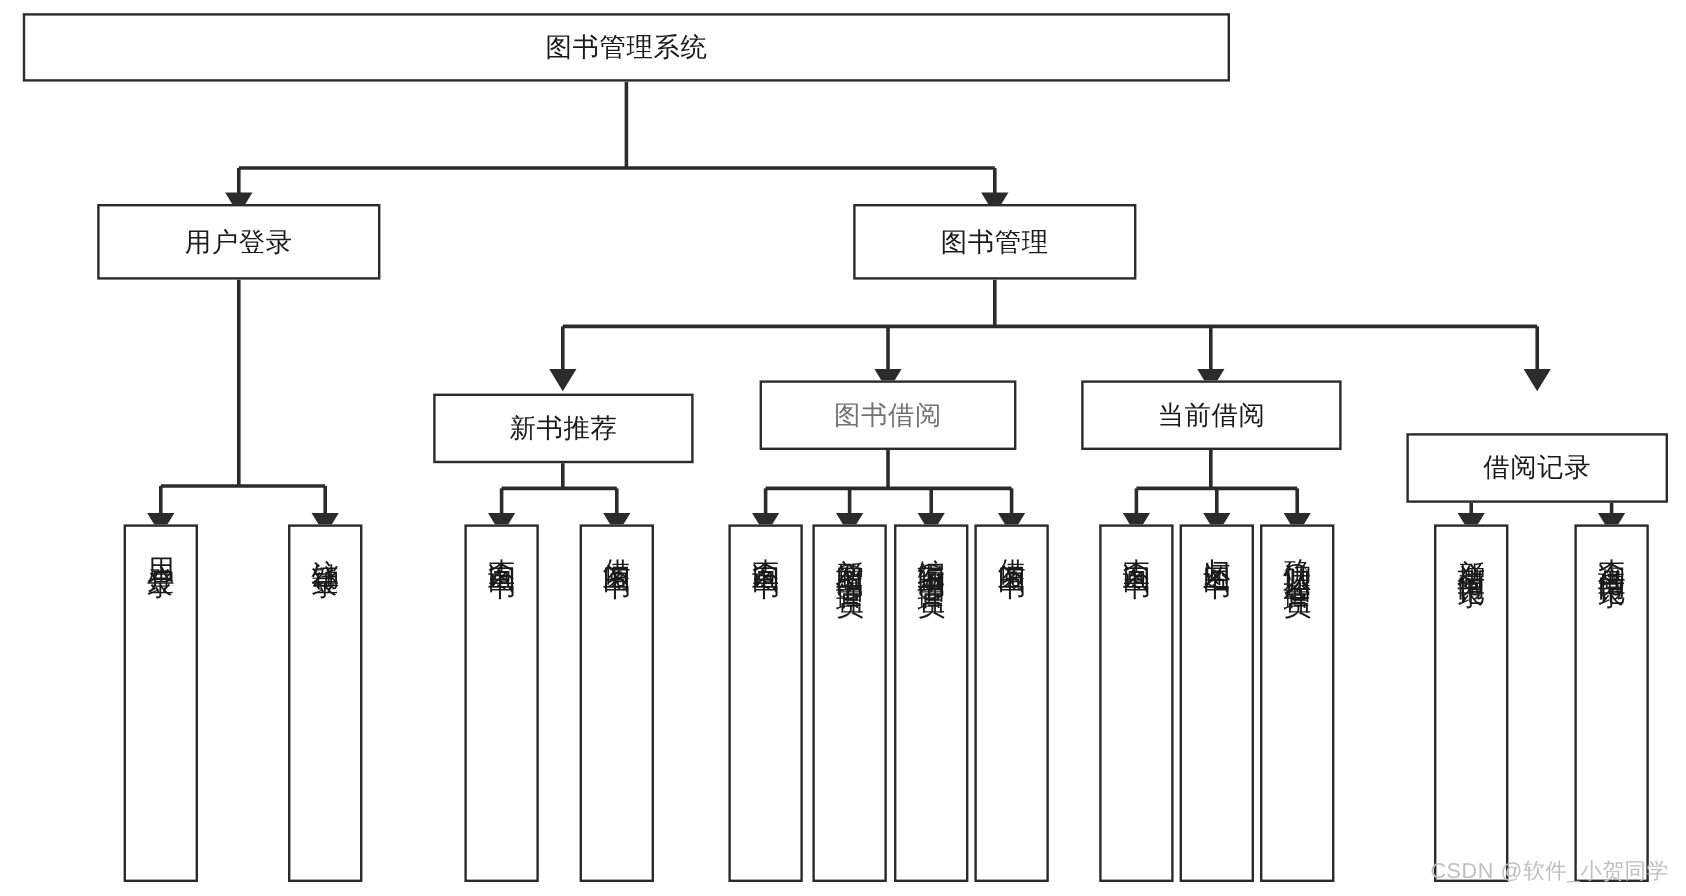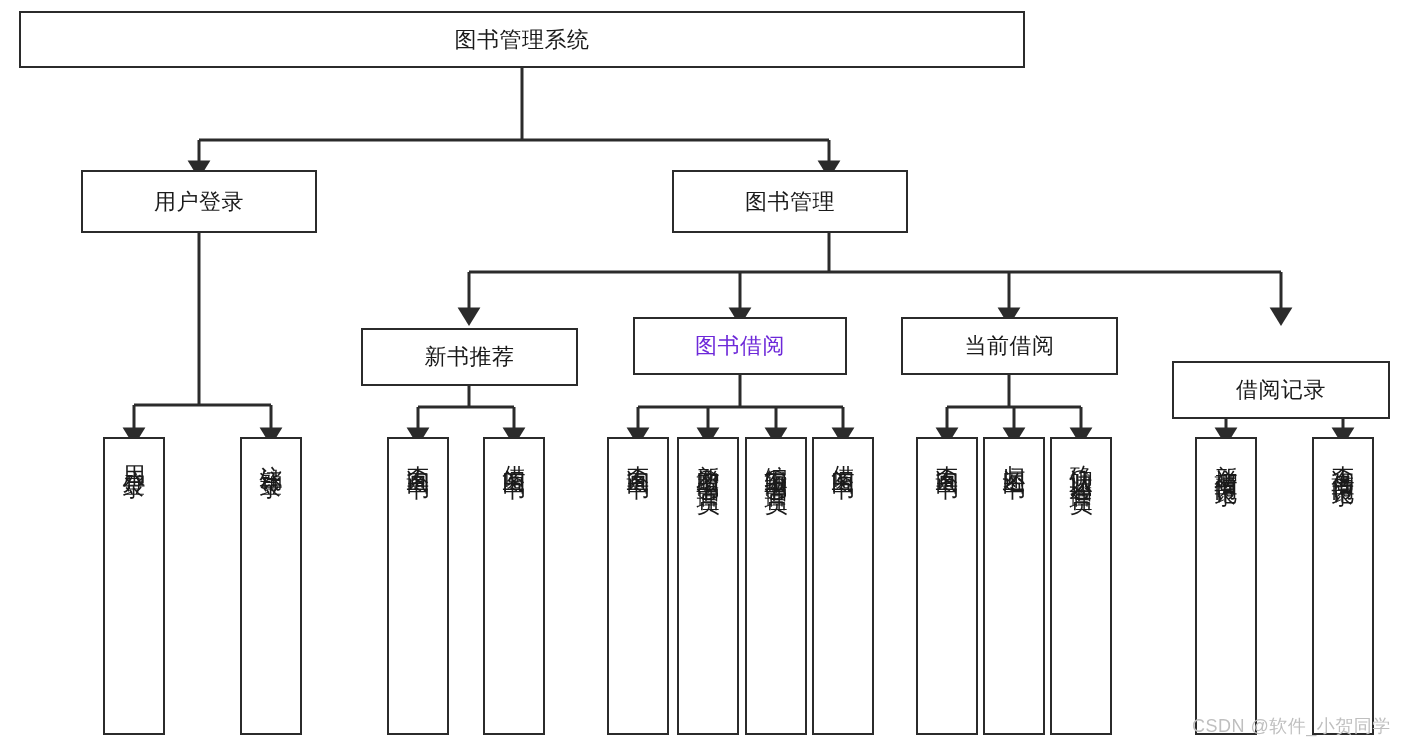--- a/index.html
+++ b/index.html
@@ -115,28 +115,28 @@
       </g>
   </svg>
 
   <div id="node-layer">
       <div class="node-box" style="left: 19px; top: 11px; width: 1006px; height: 57px; border-color: rgb(43, 43, 43);">
         <span class="node-label" style="color: rgb(26, 26, 26);">图书管理系统</span>
       </div>
       <div class="node-box" style="left: 81px; top: 170px; width: 236px; height: 63px; border-color: rgb(43, 43, 43);">
         <span class="node-label" style="color: rgb(26, 26, 26);">用户登录</span>
       </div>
-      <div class="node-box" style="left: 672px; top: 170px; width: 236px; height: 63px; border-color: rgb(43, 43, 43);">
+      <div class="node-box" style="left: 711px; top: 170px; width: 236px; height: 63px; border-color: rgb(43, 43, 43);">
         <span class="node-label" style="color: rgb(26, 26, 26);">图书管理</span>
       </div>
       <div class="node-box" style="left: 361px; top: 328px; width: 217px; height: 58px; border-color: rgb(43, 43, 43);">
         <span class="node-label" style="color: rgb(26, 26, 26);">新书推荐</span>
       </div>
       <div class="node-box" style="left: 633px; top: 317px; width: 214px; height: 58px; border-color: rgb(43, 43, 43);">
-        <span class="node-label" style="color: #6d28d9;">图书借阅</span>
+        <span class="node-label" style="color: #737373;">图书借阅</span>
       </div>
       <div class="node-box" style="left: 901px; top: 317px; width: 217px; height: 58px; border-color: rgb(43, 43, 43);">
         <span class="node-label" style="color: rgb(26, 26, 26);">当前借阅</span>
       </div>
       <div class="node-box" style="left: 1172px; top: 317px; width: 218px; height: 58px; border-color: rgb(43, 43, 43); margin-top: 44px;">
         <span class="node-label" style="color: rgb(26, 26, 26);">借阅记录</span>
       </div>
       <div class="node-box vertical" style="left: 103px; top: 437px; width: 62px; height: 298px; border-color: rgb(43, 43, 43);">
         <span class="node-label" style="color: rgb(26, 26, 26);">用户登录</span>
       </div>

